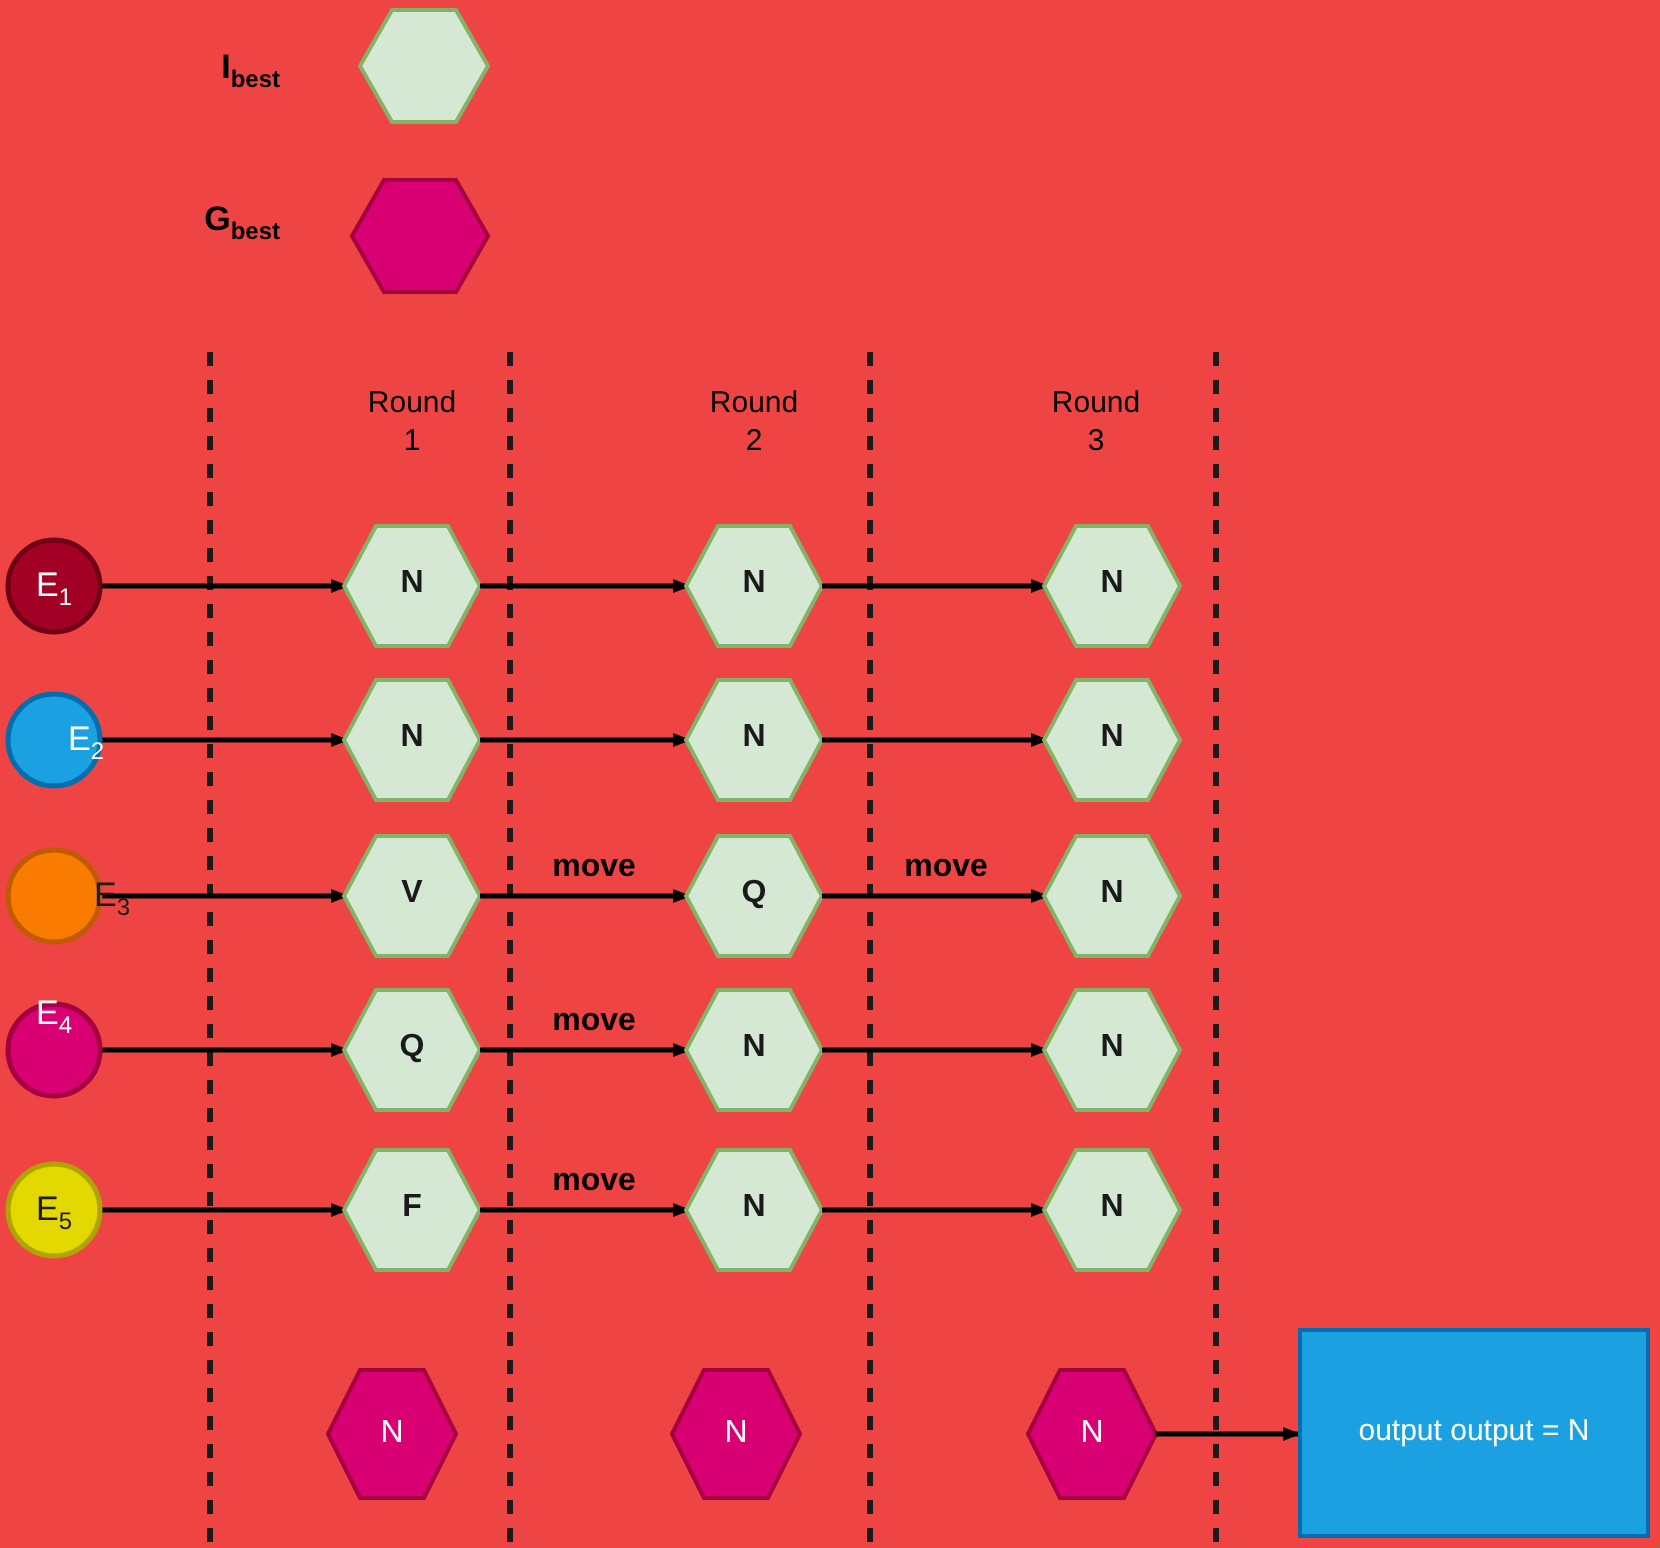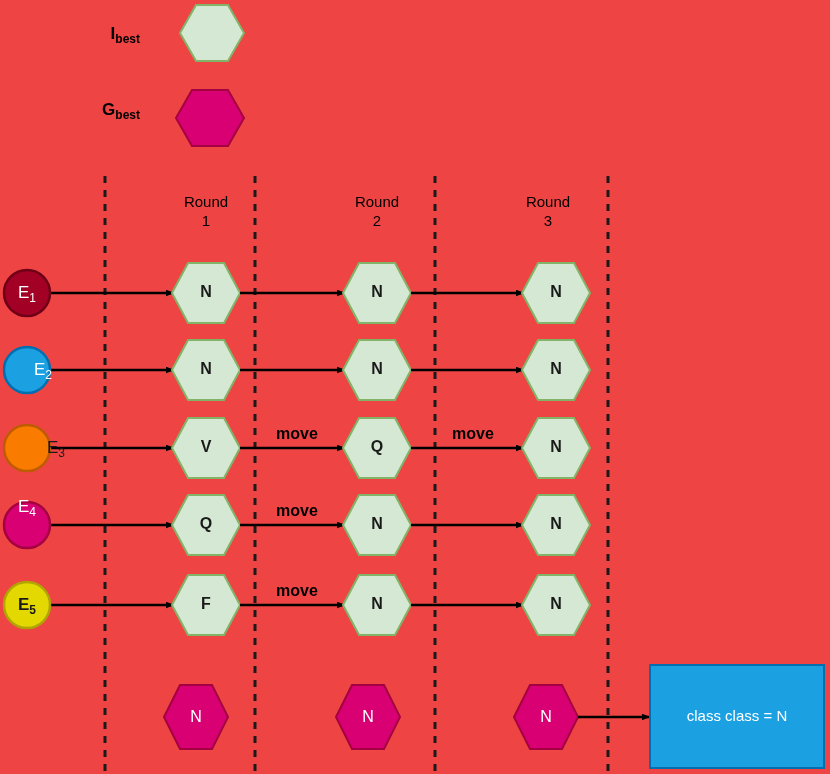--- a/index.html
+++ b/index.html
@@ -197,21 +197,21 @@
   </div>
   <div class="agent-label" style="left:20px; top:347px; color:#ffffff;">
     <span>E</span><sub>2</sub>
   </div>
   <div class="agent-label" style="left:4px; top:425px; color:#1a1a1a;padding-left:29px;">
     <span>E</span><sub>3</sub>
   </div>
   <div class="agent-label" style="left:4px; top:484px; color:#ffffff;">
     <span>E</span><sub>4</sub>
   </div>
-  <div class="agent-label" style="left:4px; top:582px; color:#1a1a1a;font-weight:bold;">
+  <div class="agent-label" style="left:4px; top:582px; color:#1a1a1a;">
     <span>E</span><sub>5</sub>
   </div>
 
   <div class="node-letter" style="left:171px; top:283px;">N</div>
   <div class="node-letter" style="left:342px; top:283px;">N</div>
   <div class="node-letter" style="left:521px; top:283px;">N</div>
 
   <div class="node-letter" style="left:171px; top:360px;">N</div>
   <div class="node-letter" style="left:342px; top:360px;">N</div>
   <div class="node-letter" style="left:521px; top:360px;">N</div>
@@ -230,15 +230,15 @@
 
   <div class="move-label" style="left:252px; top:425px;">move</div>
   <div class="move-label" style="left:428px; top:425px;">move</div>
   <div class="move-label" style="left:252px; top:502px;">move</div>
   <div class="move-label" style="left:252px; top:582px;">move</div>
 
   <div class="gbest-letter" style="left:161px; top:708px;">N</div>
   <div class="gbest-letter" style="left:333px; top:708px;">N</div>
   <div class="gbest-letter" style="left:511px; top:708px;">N</div>
 
-  <div class="output-text" style="left:647px; top:707px;">class class = N</div>
+  <div class="output-text" style="left:647px; top:707px;">output output = N</div>
 
 </div>
 
 </body></html>

